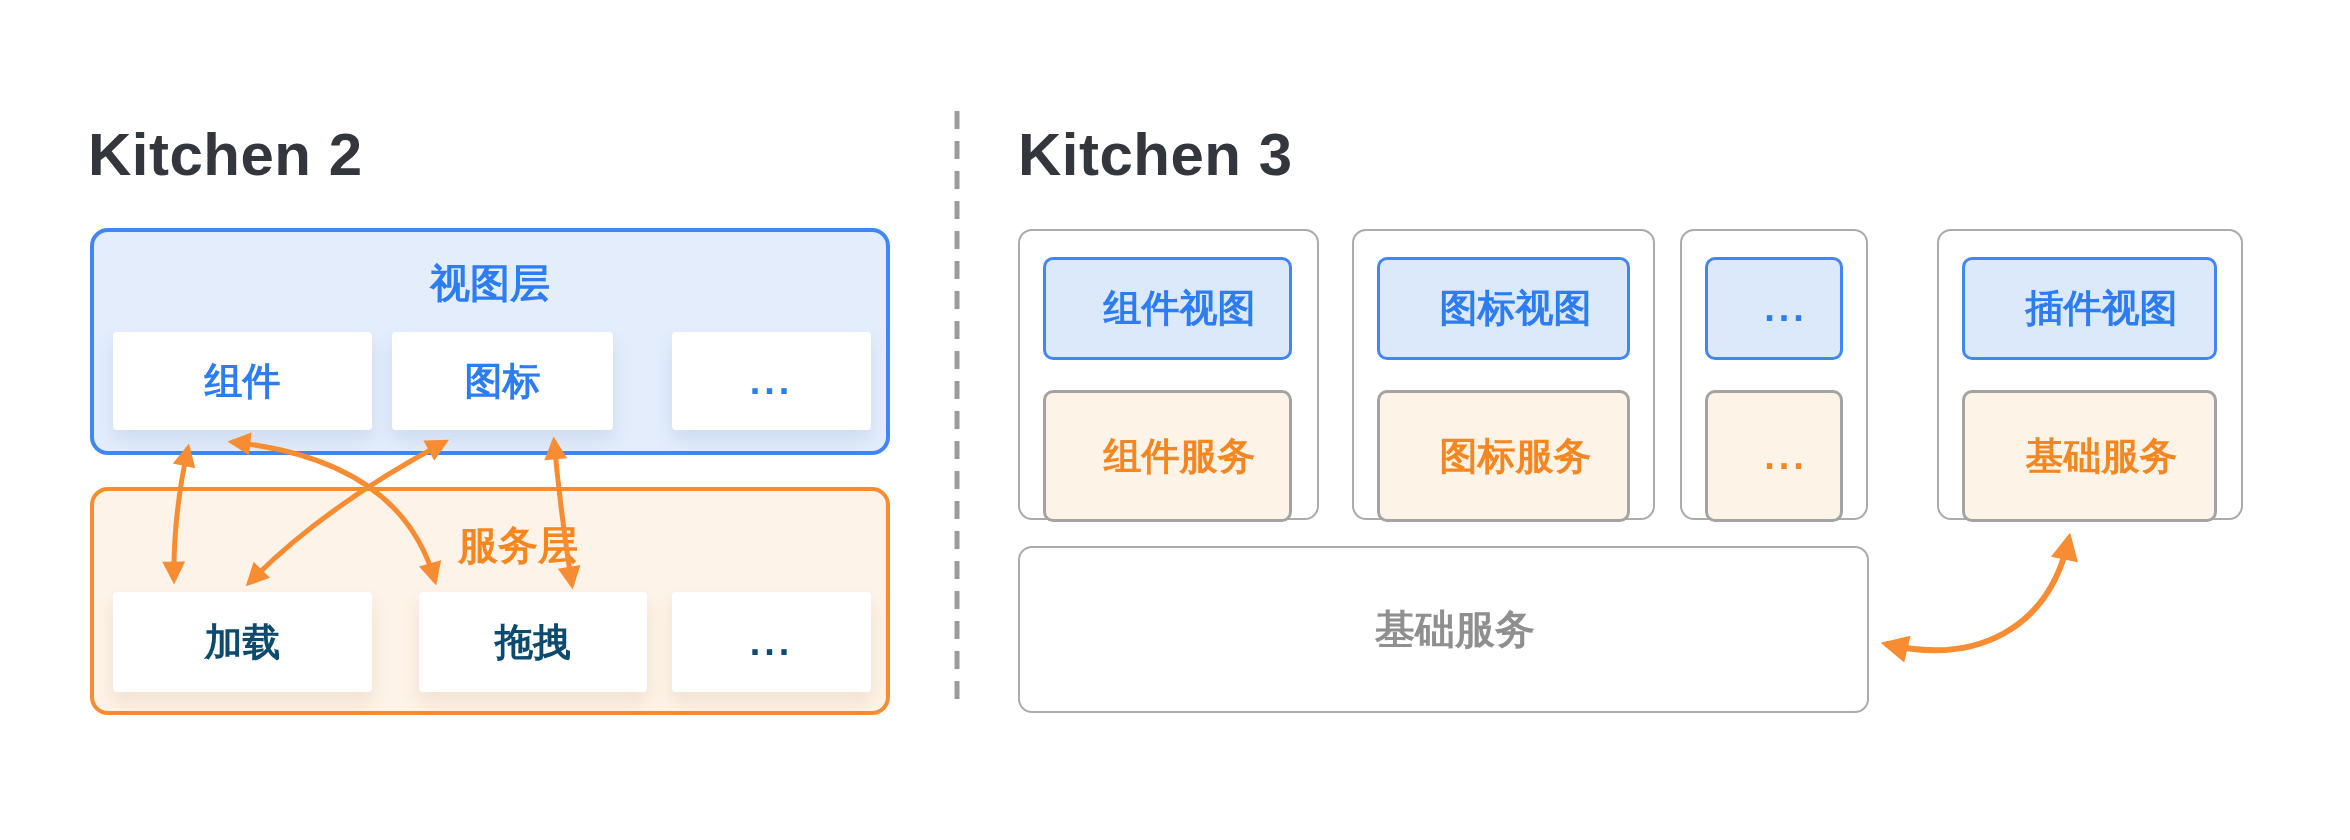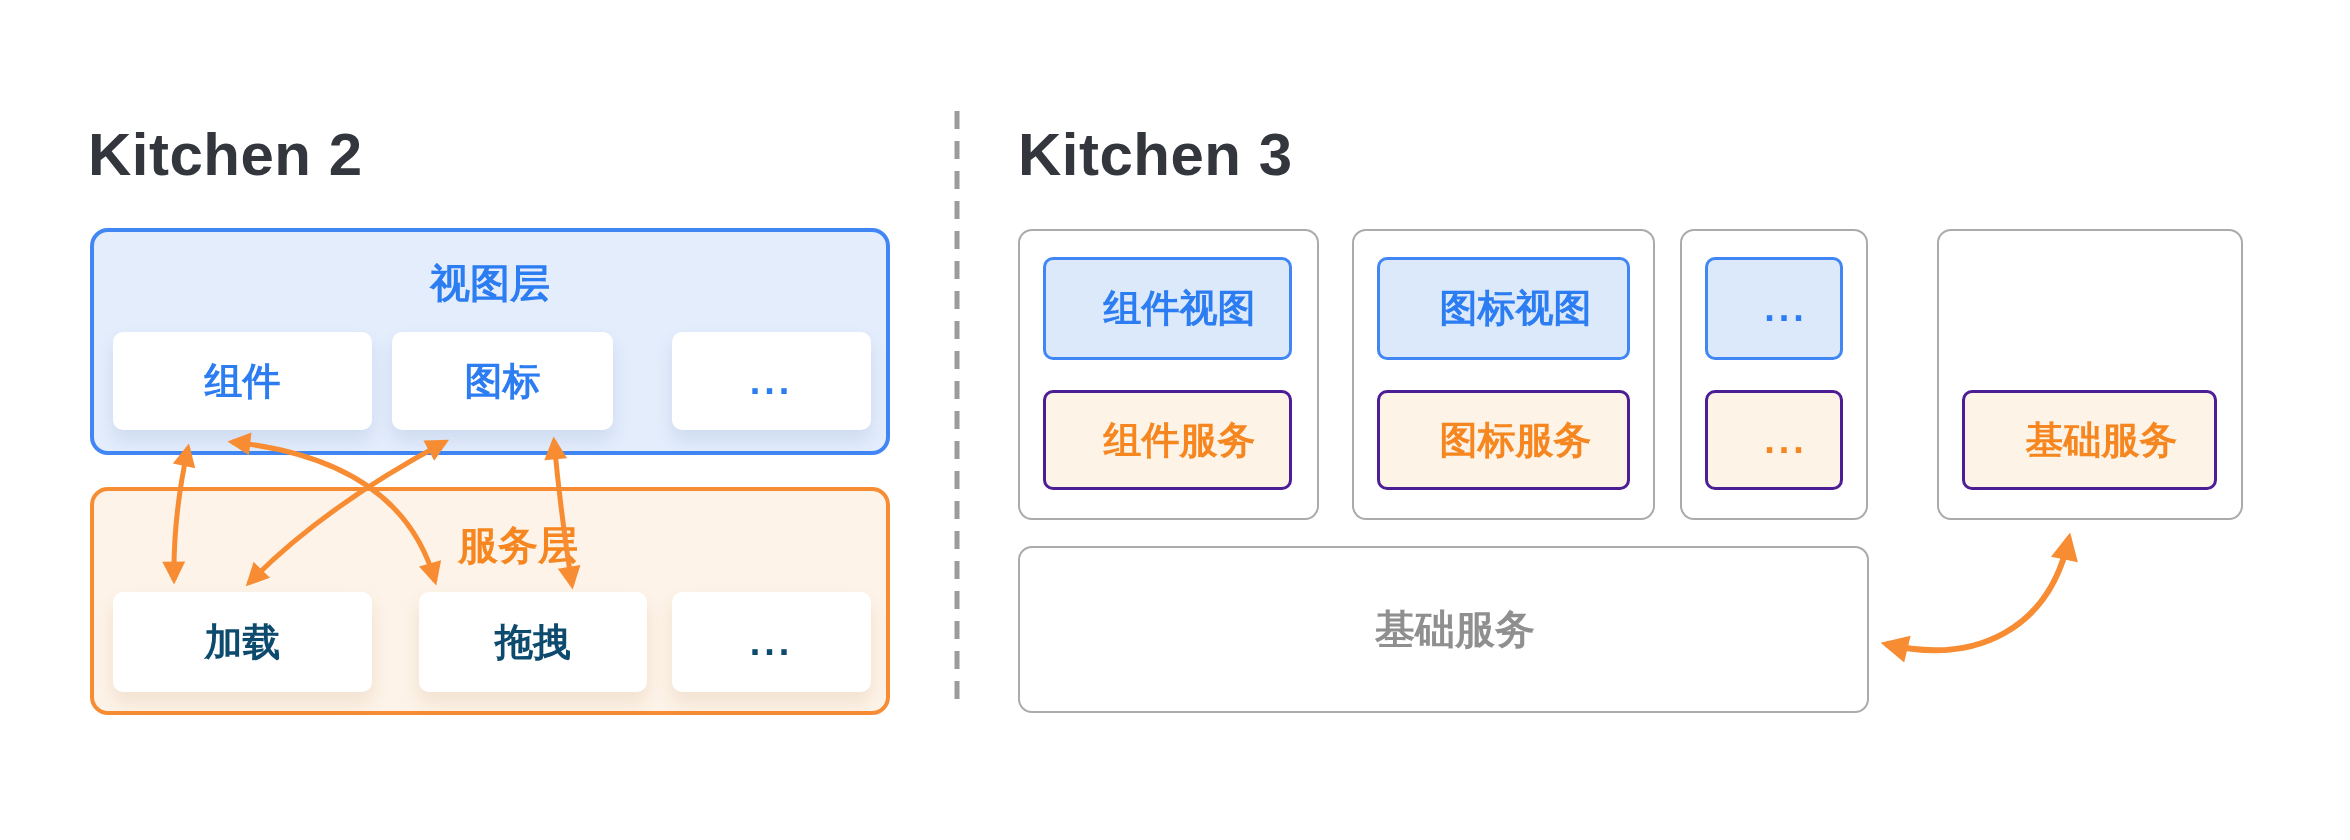--- a/index.html
+++ b/index.html
@@ -21,21 +21,21 @@
   }
   .service-panel{
     position:absolute;left:90px;top:487px;width:800px;height:228px;box-sizing:border-box;
     background:#fdf3e8;border:4px solid #f78c33;border-radius:18px;
   }
   .service-panel-label{
     position:absolute;left:90px;top:518px;width:800px;text-align:center;
     font-size:40px;font-weight:600;color:#f6861f;padding-left:28px;
   }
   .white-box{
-    position:absolute;box-sizing:border-box;background:#ffffff;border-radius:10px;
+    position:absolute;box-sizing:border-box;background:#ffffff;border-radius:4px;
     display:flex;align-items:center;justify-content:center;
     font-size:38px;font-weight:600;
   }
   .white-box.blue{color:#2c7cf2;box-shadow:0 10px 18px rgba(60,90,150,.12);}
   .white-box.orange{color:#0c4a6e;box-shadow:0 10px 18px rgba(160,95,30,.12);}
   .wb-v1{left:113px;top:332px;width:259px;height:98px;}
   .wb-v2{left:392px;top:332px;width:221px;height:98px;}
   .wb-v3{left:672px;top:332px;width:199px;height:98px;}
   .wb-s1{left:113px;top:592px;width:259px;height:100px;}
   .wb-s2{left:392px;top:592px;width:228px;height:100px;margin-left:27px;}
@@ -49,21 +49,21 @@
   .card-1{left:1018px;width:301px;}
   .card-2{left:1352px;width:303px;}
   .card-3{left:1680px;width:188px;}
   .card-4{left:1937px;width:306px;}
   .chip{
     position:absolute;box-sizing:border-box;border-radius:10px;
     display:flex;align-items:center;justify-content:center;
     font-size:38px;font-weight:600;padding-left:24px;
   }
   .chip.blue{background:#dce9fb;border:3px solid #4086f4;color:#2c7cf2;top:257px;height:103px;}
-  .chip.orange{background:#fdf3e6;border:3px solid #4c1d95;color:#f6861f;top:390px;height:100px;}
+  .chip.orange{background:#fdf3e6;border:3px solid #a3a3a3;color:#f6861f;top:390px;height:132px;}
   .chip.c1{left:1043px;width:249px;}
   .chip.c2{left:1377px;width:253px;}
   .chip.c3{left:1705px;width:138px;}
   .chip.c4{left:1962px;width:255px;}
   .base-box{
     position:absolute;left:1018px;top:546px;width:851px;height:167px;box-sizing:border-box;
     background:#ffffff;border:2px solid #ababab;border-radius:14px;
     display:flex;align-items:center;justify-content:center;
     font-size:40px;font-weight:600;color:#8f8f8f;padding-left:23px;
   }
@@ -99,20 +99,21 @@
 
   <div class="chip blue c1">组件视图</div>
   <div class="chip orange c1">组件服务</div>
 
   <div class="chip blue c2">图标视图</div>
   <div class="chip orange c2">图标服务</div>
 
   <div class="chip blue c3 dots">...</div>
   <div class="chip orange c3 dots">...</div>
 
+  <div class="chip blue c4">插件视图</div>
   <div class="chip orange c4">基础服务</div>
 
   <div class="base-box">
     <span>基础服务</span>
   </div>
 
   <svg class="overlay" viewBox="0 0 2350 840" xmlns="http://www.w3.org/2000/svg">
     <defs>
       <marker id="arw" viewBox="0 0 12 12" refX="9" refY="6" markerWidth="5.5" markerHeight="5.5" orient="auto-start-reverse" markerUnits="strokeWidth">
         <path d="M1,1 L11,6 L1,11 Z" fill="#f78c33"></path>

